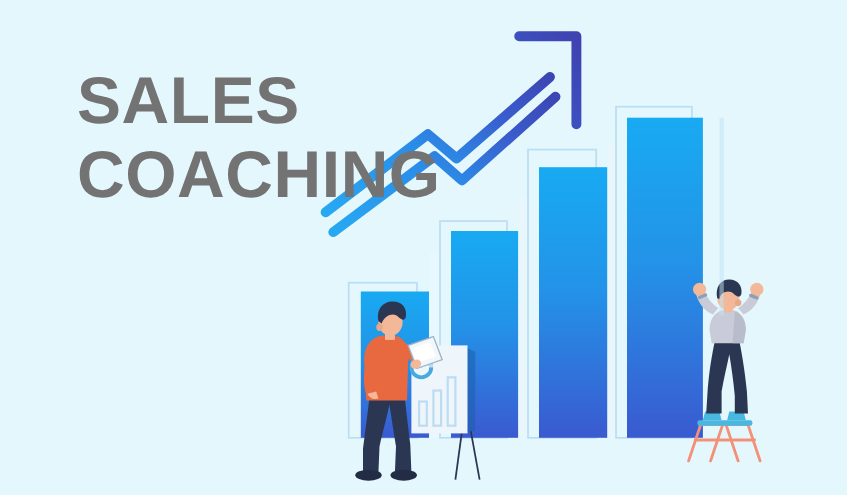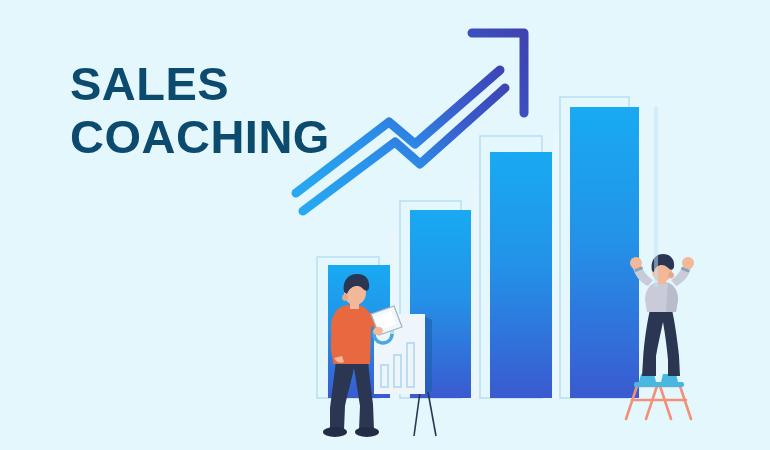--- a/index.html
+++ b/index.html
@@ -27,24 +27,24 @@
     display: block;
   }
   .headline {
     position: absolute;
     left: 70px;
     top: 58px;
     width: 330px;
     margin: 0;
     font-family: "Liberation Sans", sans-serif;
     font-weight: bold;
-    font-size: 47px;
+    font-size: 60px;
     line-height: 1.12;
     letter-spacing: 0.5px;
-    color: #0c4a6e;
+    color: #737373;
     text-transform: uppercase;
     white-space: pre-line;
     pointer-events: none;
   }
 </style>
 </head>
 <body>
 
 <div id="banner">
 

